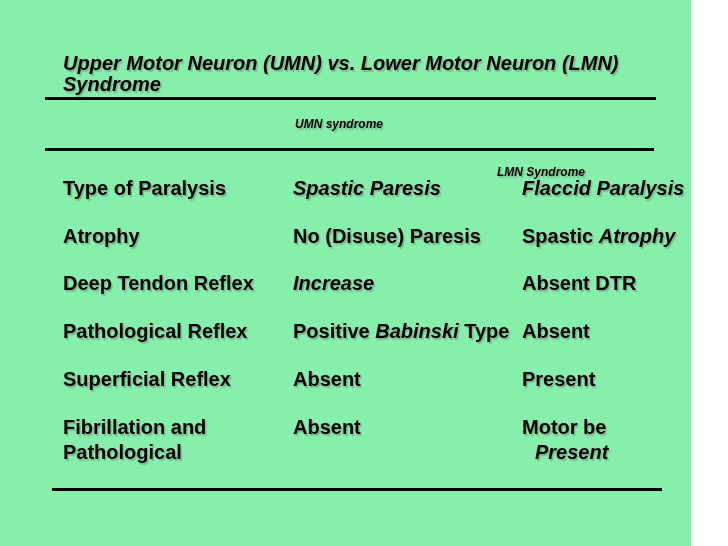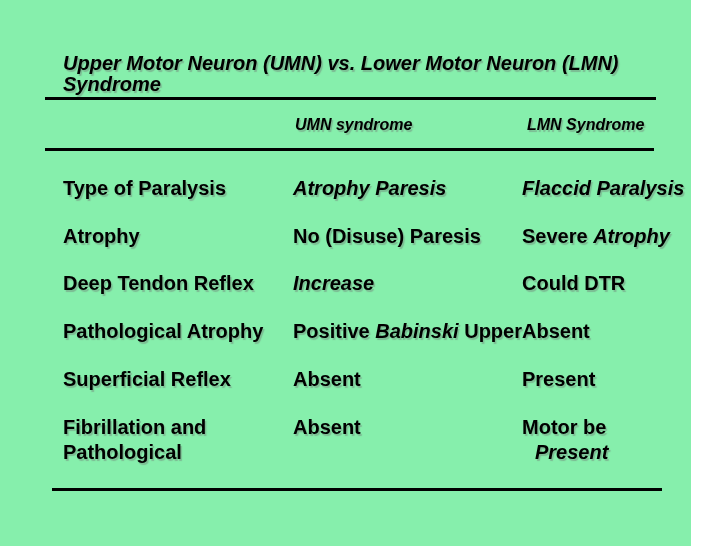--- a/index.html
+++ b/index.html
@@ -30,27 +30,27 @@
   .rule {
     position: absolute;
     background: #000000;
   }
   #rule-title  { left: 45px; top: 97px;  width: 611px; height: 2.5px; }
   #rule-header { left: 45px; top: 148px; width: 609px; height: 3px; }
   #rule-bottom { left: 52px; top: 488px; width: 610px; height: 3px; }
   .colhead {
     position: absolute;
     top: 112px;
-    font-size: 16px;
+    font-size: 12px;
     line-height: 25px;
     font-style: italic;
     white-space: nowrap;
   }
   #colhead-umn { left: 295px; }
-  #colhead-lmn { left: 527px; }
+  #colhead-lmn { left: 497px; margin-top: 48px; }
   .row {
     position: absolute;
     left: 0; width: 728px;
   }
   .cell {
     position: absolute;
     top: 0;
     font-size: 20px;
     line-height: 25px;
     white-space: nowrap;
@@ -77,54 +77,54 @@
   <div class="colhead shadowtext" id="colhead-lmn">LMN Syndrome</div>
 
   <div class="rule" id="rule-header"></div>
 
   <div id="rows">
       <div class="row" style="top: 176px;">
         <div class="cell shadowtext c-label">
           <div><span>Type of Paralysis</span></div>
         </div>
         <div class="cell shadowtext c-umn">
-          <div><span class="it">Atrophy Paresis</span></div>
+          <div><span class="it">Spastic Paresis</span></div>
         </div>
         <div class="cell shadowtext c-lmn">
           <div><span class="it">Flaccid Paralysis</span></div>
         </div>
       </div>
       <div class="row" style="top: 224px;">
         <div class="cell shadowtext c-label">
           <div><span>Atrophy</span></div>
         </div>
         <div class="cell shadowtext c-umn">
           <div><span>No (Disuse) Paresis</span></div>
         </div>
         <div class="cell shadowtext c-lmn">
-          <div><span>Severe </span><span class="it">Atrophy</span></div>
+          <div><span>Spastic </span><span class="it">Atrophy</span></div>
         </div>
       </div>
       <div class="row" style="top: 271px;">
         <div class="cell shadowtext c-label">
           <div><span>Deep Tendon Reflex</span></div>
         </div>
         <div class="cell shadowtext c-umn">
           <div><span class="it">Increase</span></div>
         </div>
         <div class="cell shadowtext c-lmn">
-          <div><span>Could DTR</span></div>
+          <div><span>Absent DTR</span></div>
         </div>
       </div>
       <div class="row" style="top: 319px;">
         <div class="cell shadowtext c-label">
-          <div><span>Pathological Atrophy</span></div>
+          <div><span>Pathological Reflex</span></div>
         </div>
         <div class="cell shadowtext c-umn">
-          <div><span>Positive </span><span class="it">Babinski</span><span> Upper</span></div>
+          <div><span>Positive </span><span class="it">Babinski</span><span> Type</span></div>
         </div>
         <div class="cell shadowtext c-lmn">
           <div><span>Absent</span></div>
         </div>
       </div>
       <div class="row" style="top: 367px;">
         <div class="cell shadowtext c-label">
           <div><span>Superficial Reflex</span></div>
         </div>
         <div class="cell shadowtext c-umn">

